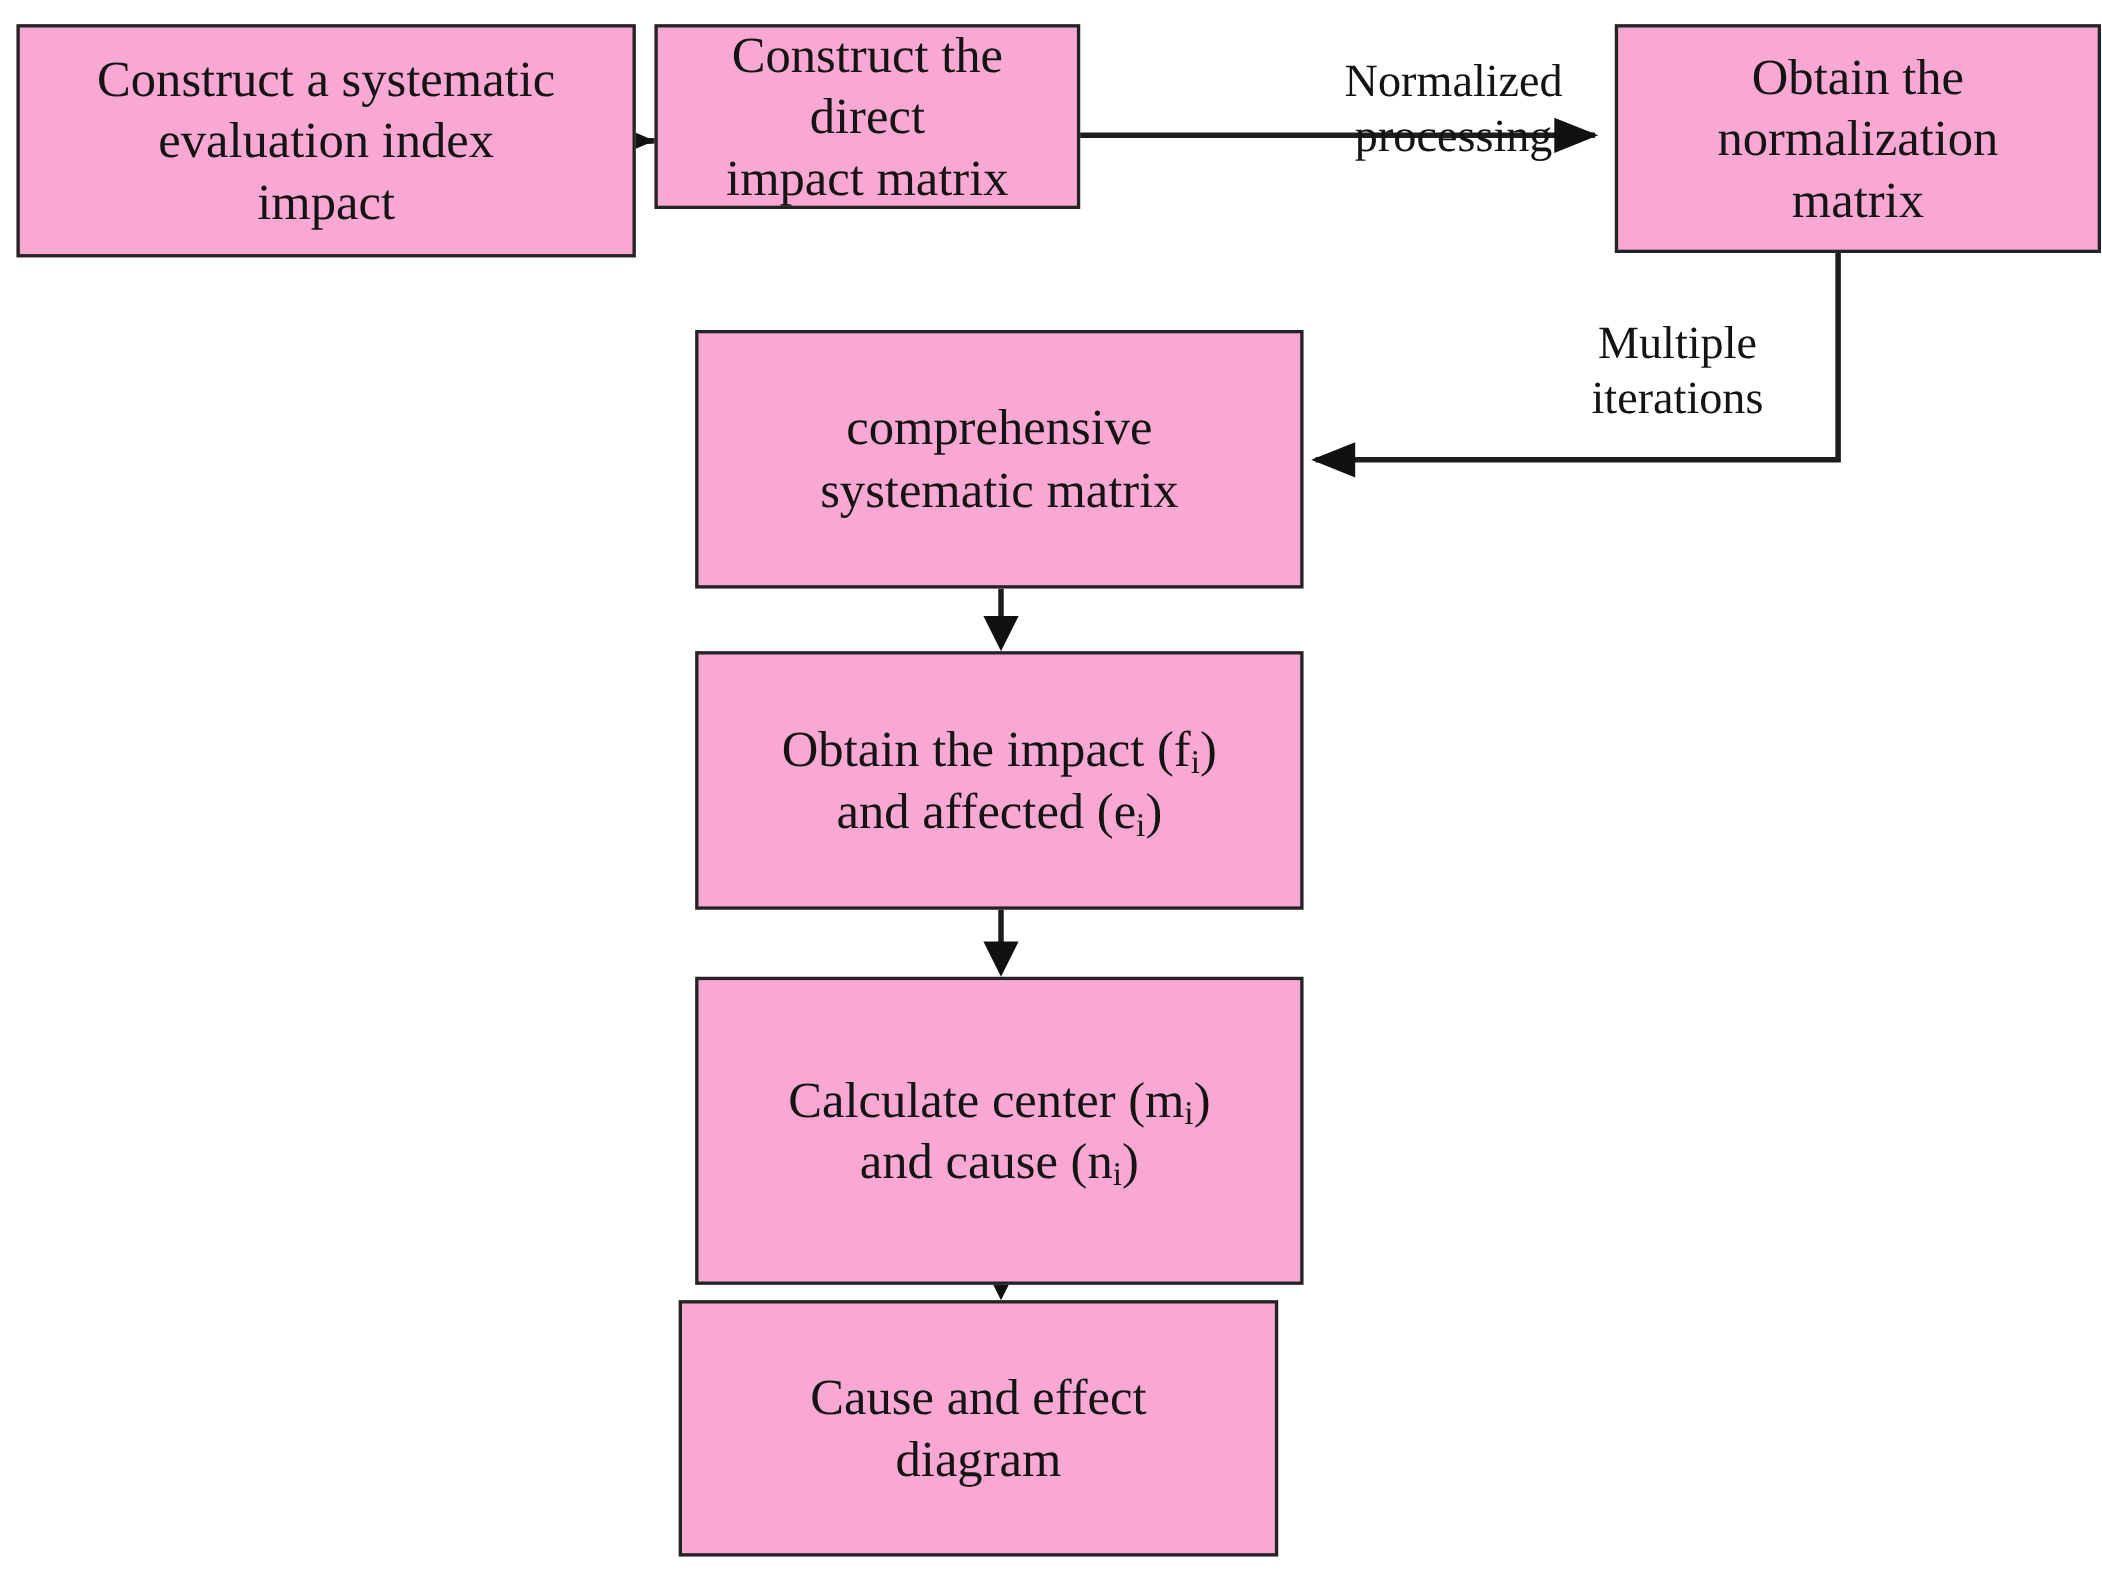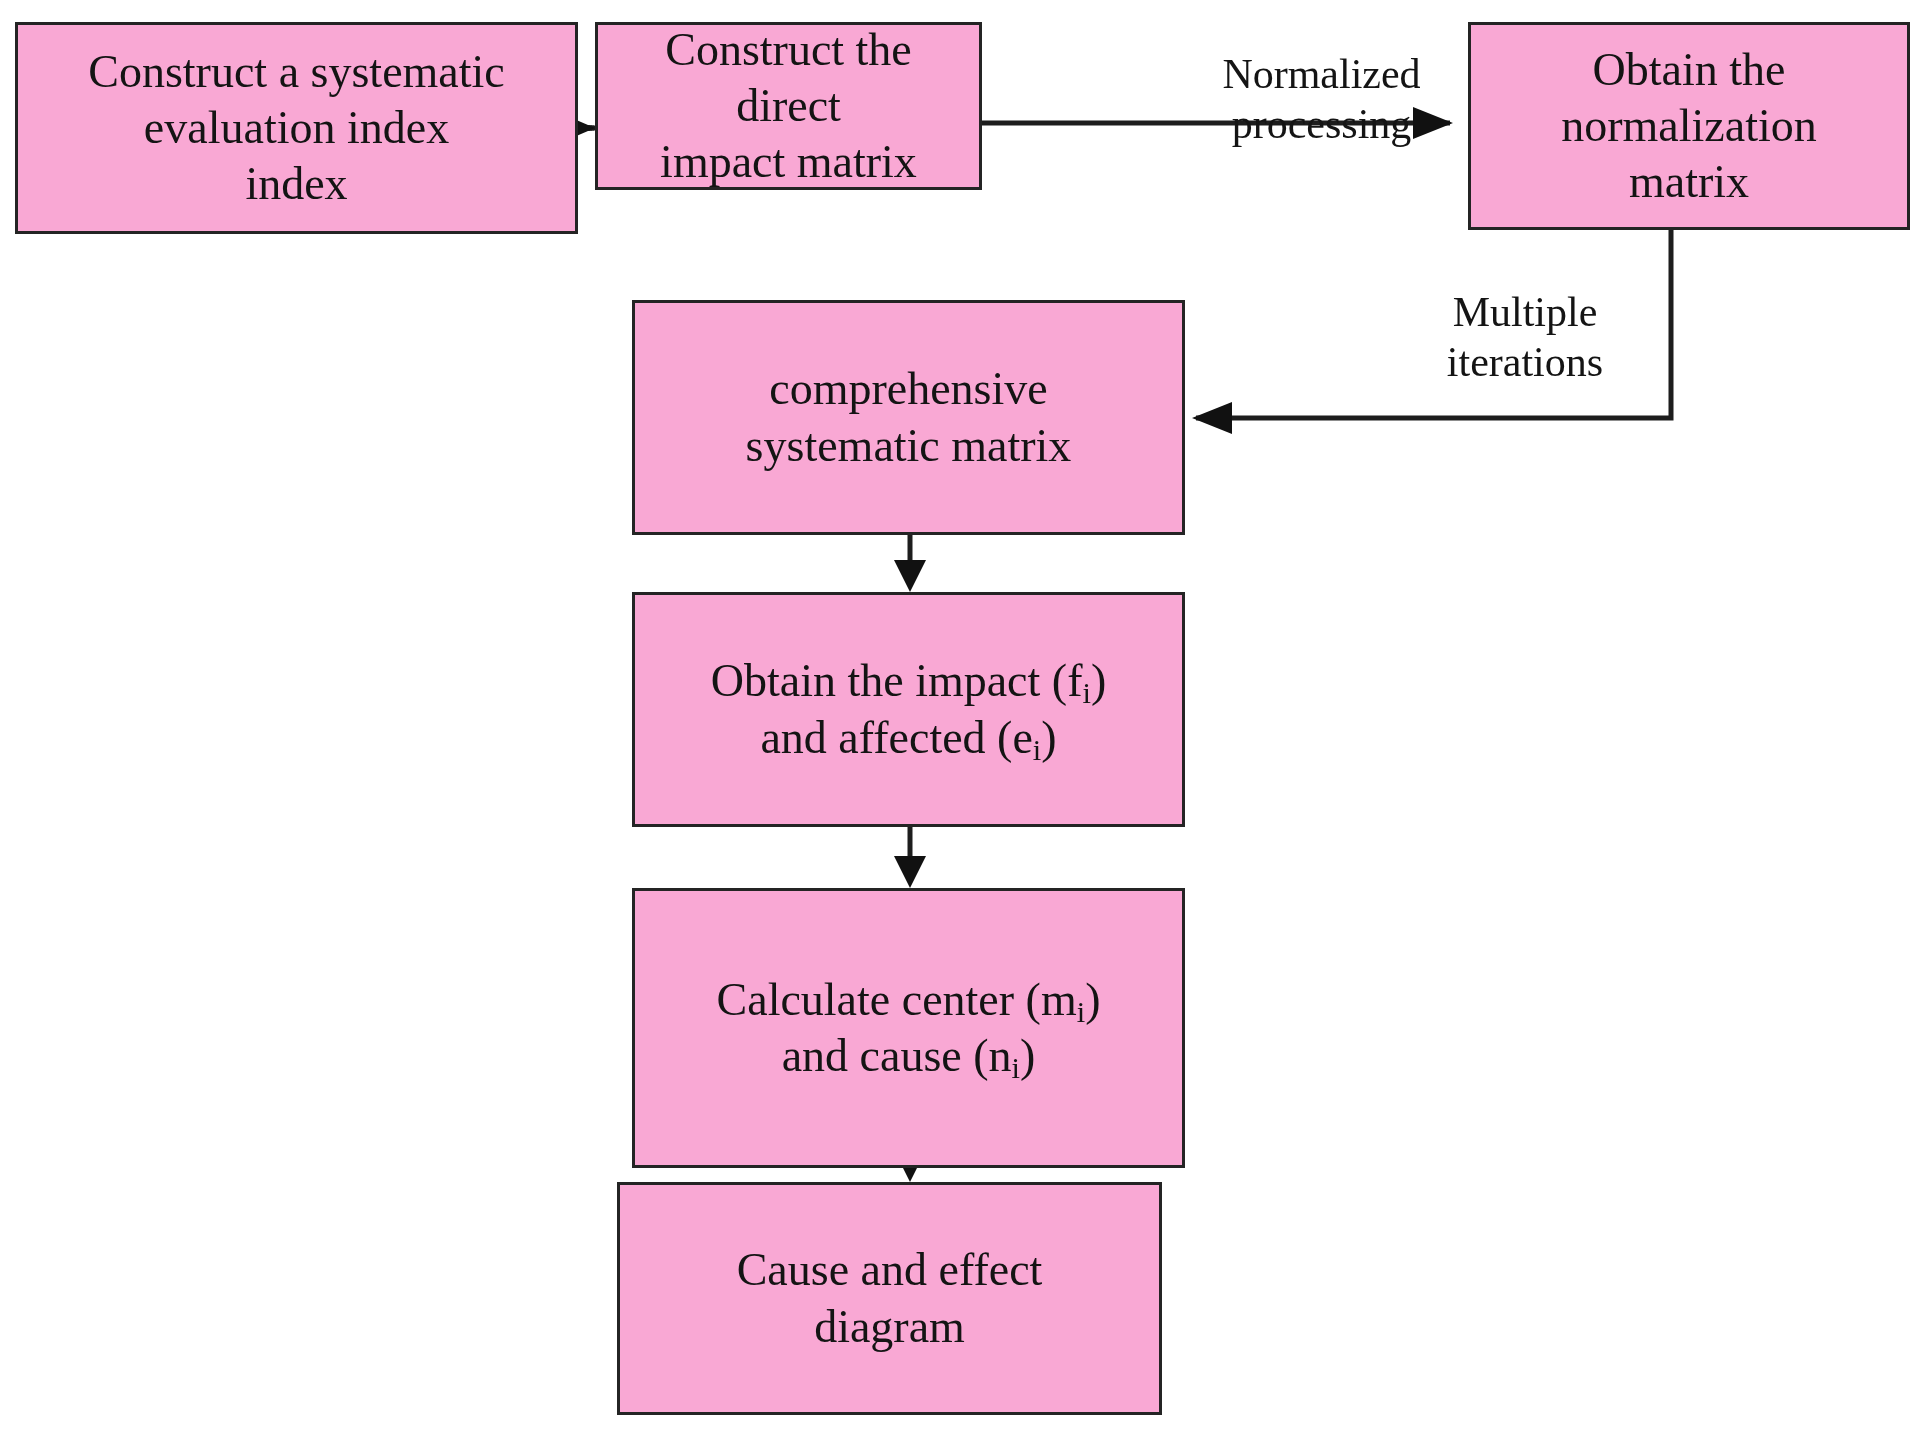--- a/index.html
+++ b/index.html
@@ -127,21 +127,21 @@
     <g>
       <line x1="910" y1="1120" x2="910" y2="1176"></line>
       <polygon points="894,1150 910,1182 926,1150"></polygon>
     </g>
   </svg>
 
   <div class="node" style="left:15px; top:22px; width:563px; height:212px;">
     <span class="txt">
       <span>Construct a systematic</span><br>
       <span>evaluation index</span><br>
-      <span>index</span>
+      <span>impact</span>
     </span>
   </div>
 
   <div class="node" style="left:595px; top:22px; width:387px; height:168px;">
     <span class="txt">
       <span>Construct the direct</span><br>
       <span>impact matrix</span>
     </span>
   </div>
 

